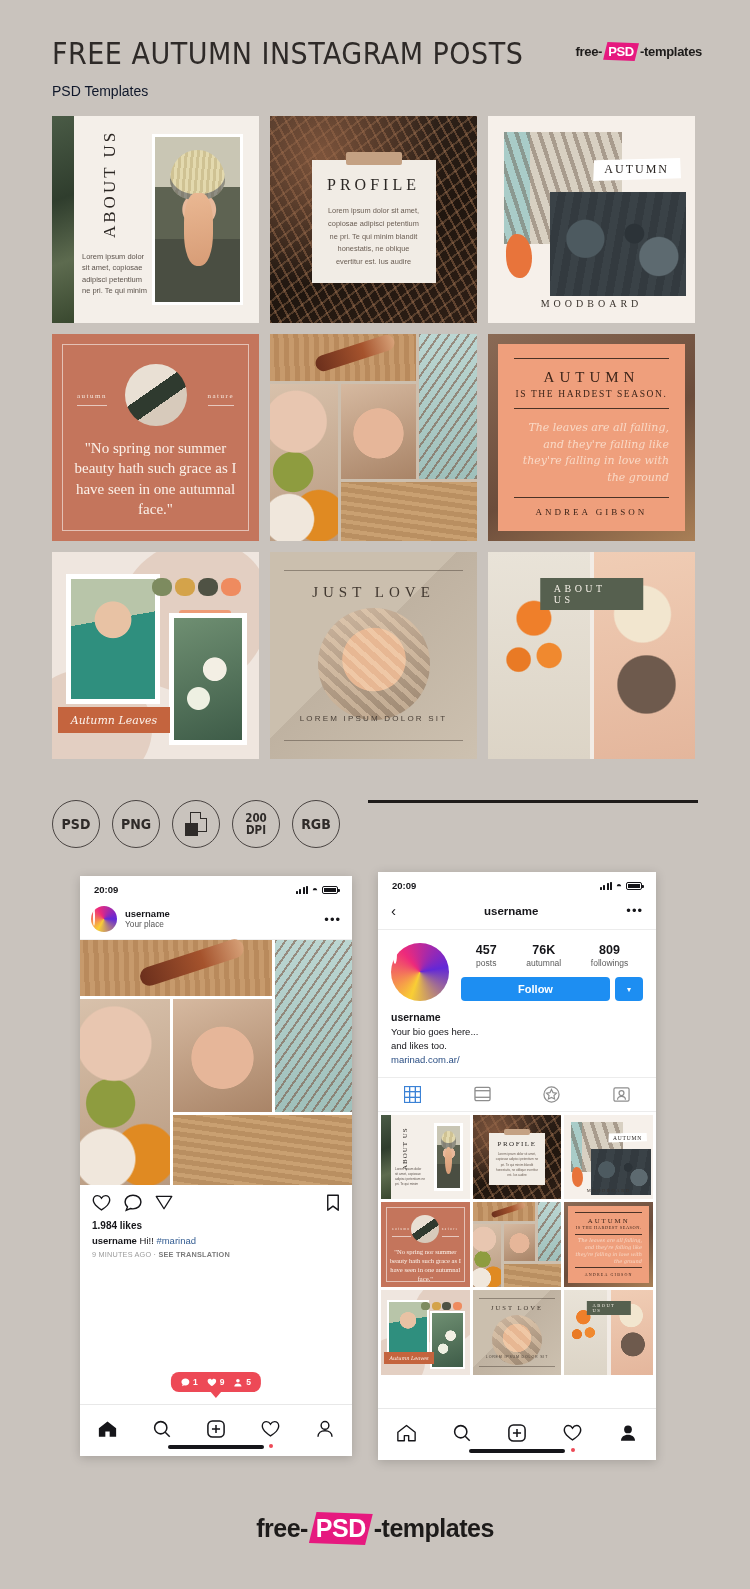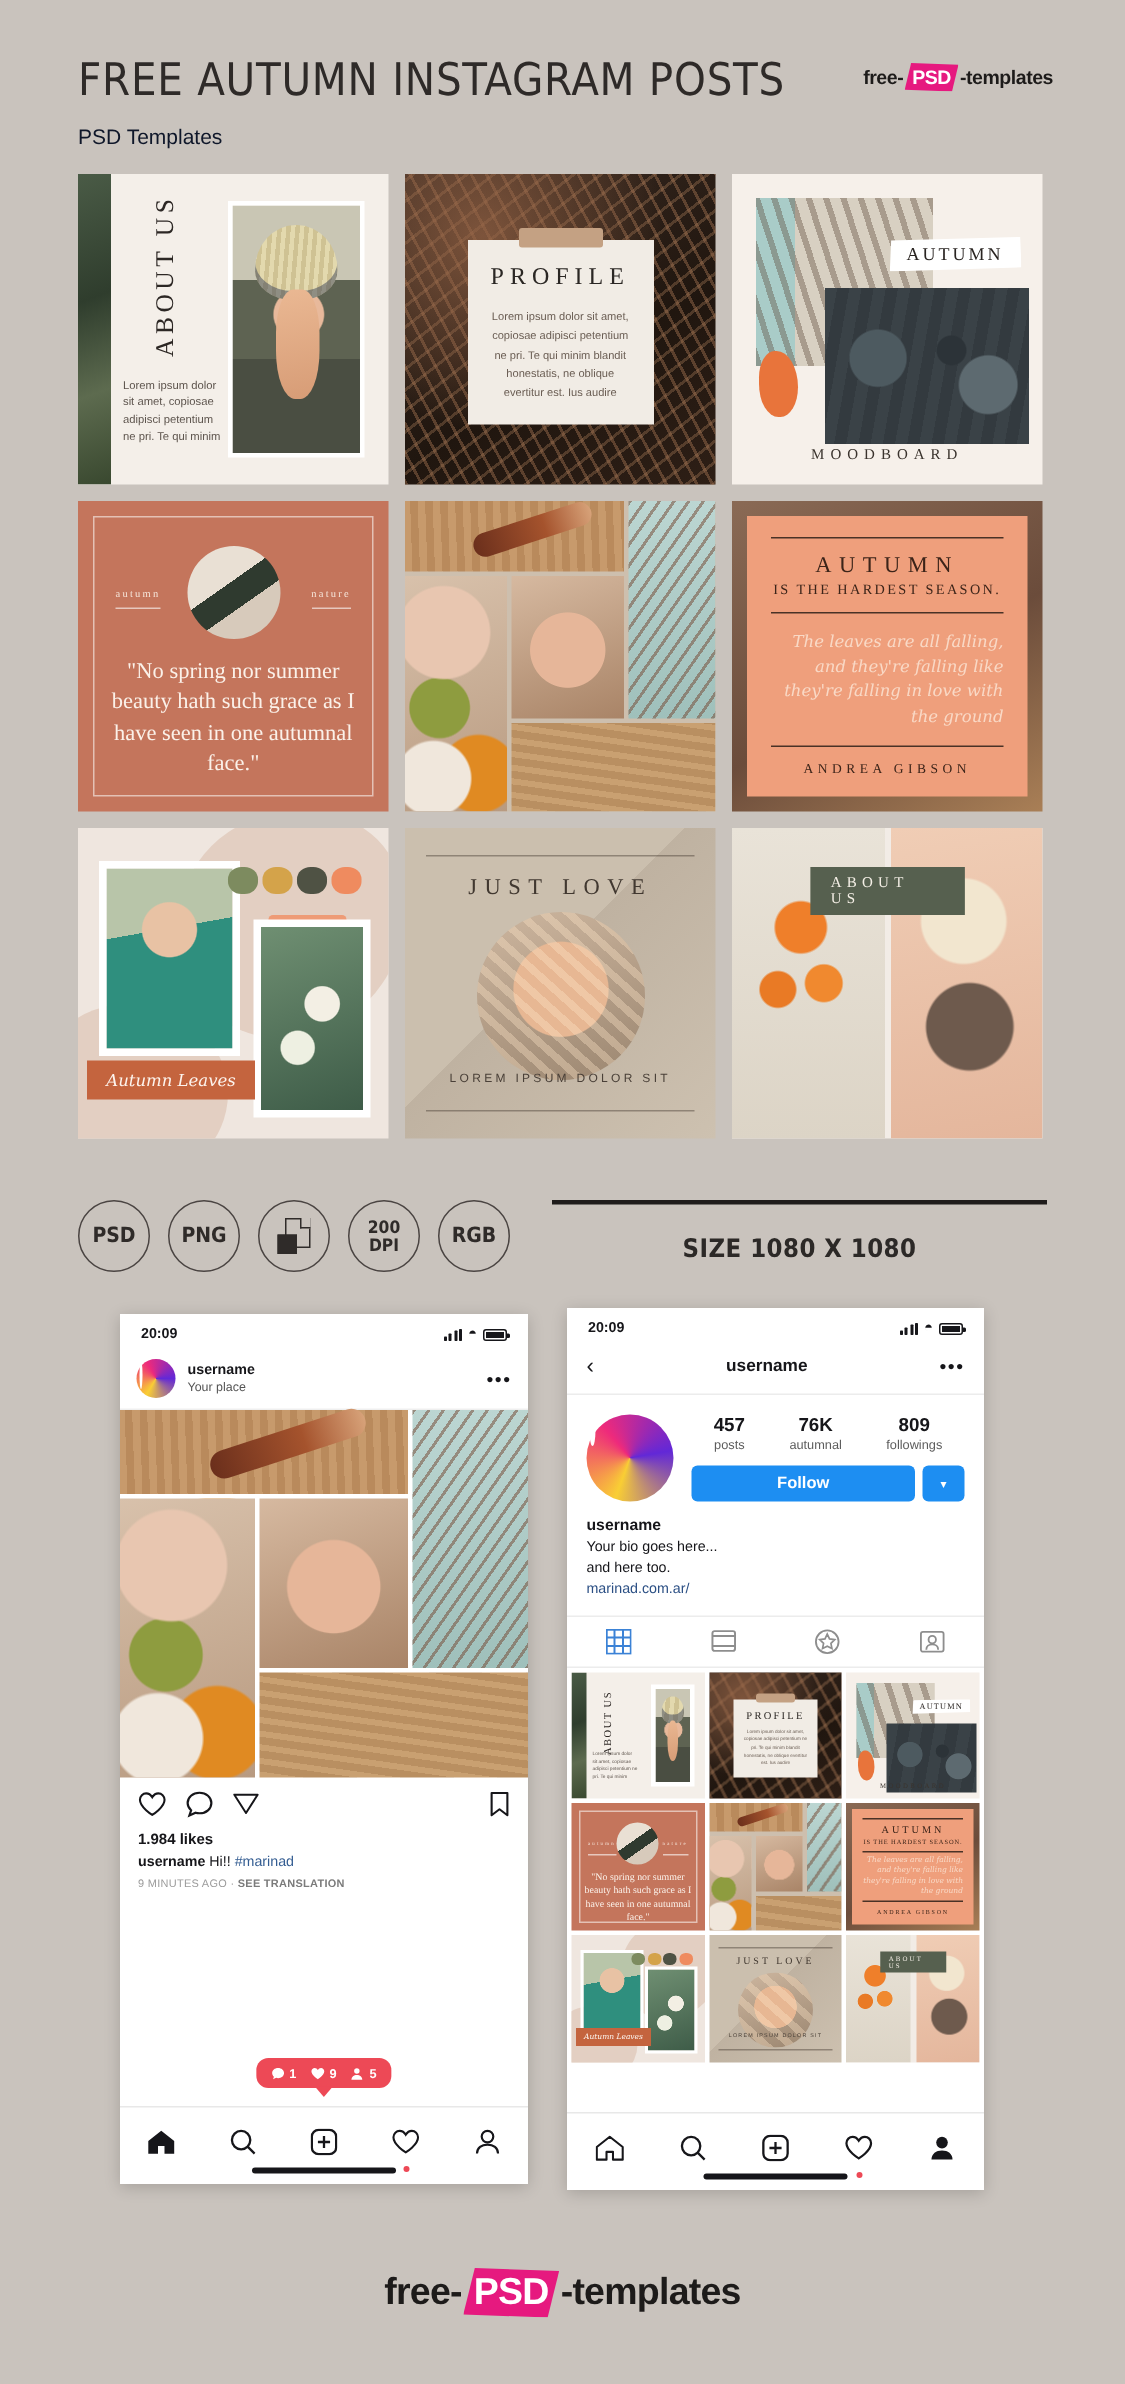--- a/index.html
+++ b/index.html
@@ -504,21 +504,20 @@
   </div>
   <div class="badge-circle small">
     <span>200</span>
     <span>DPI</span>
   </div>
   <div class="badge-circle">RGB</div>
 </div>
 
 <div class="size-wrap">
   <div class="line"></div>
-  <div class="size-text">SIZE 1080 X 1080</div>
 </div>
 
 <div class="phone phone-feed">
 
   <div class="status-bar">
     <span>20:09</span>
     <span class="status-right">
       <span class="bars">
         <span style="height:3px"></span>
           <span style="height:5px"></span>
@@ -683,21 +682,21 @@
       <span class="follow-row">
         <span class="btn-follow">Follow</span>
         <span class="btn-caret">▾</span>
       </span>
     </span>
   </div>
 
   <div class="bio">
     <div class="name">username</div>
     <div>Your bio goes here...</div>
-    <div>and here too.</div>
+    <div>and likes too.</div>
     <div class="link">marinad.com.ar/</div>
   </div>
 
   <div class="prof-tabs">
     <span class="prof-tab">
       <svg width="17" height="17" viewBox="0 0 18 18">
           <rect x="0.5" y="0.5" width="17" height="17" fill="none" stroke="#3b82d6" stroke-width="1.4"></rect>
           <line x1="6" y1="0.5" x2="6" y2="17.5" stroke="#3b82d6" stroke-width="1.4"></line>
           <line x1="12" y1="0.5" x2="12" y2="17.5" stroke="#3b82d6" stroke-width="1.4"></line>
           <line x1="0.5" y1="6" x2="17.5" y2="6" stroke="#3b82d6" stroke-width="1.4"></line>

